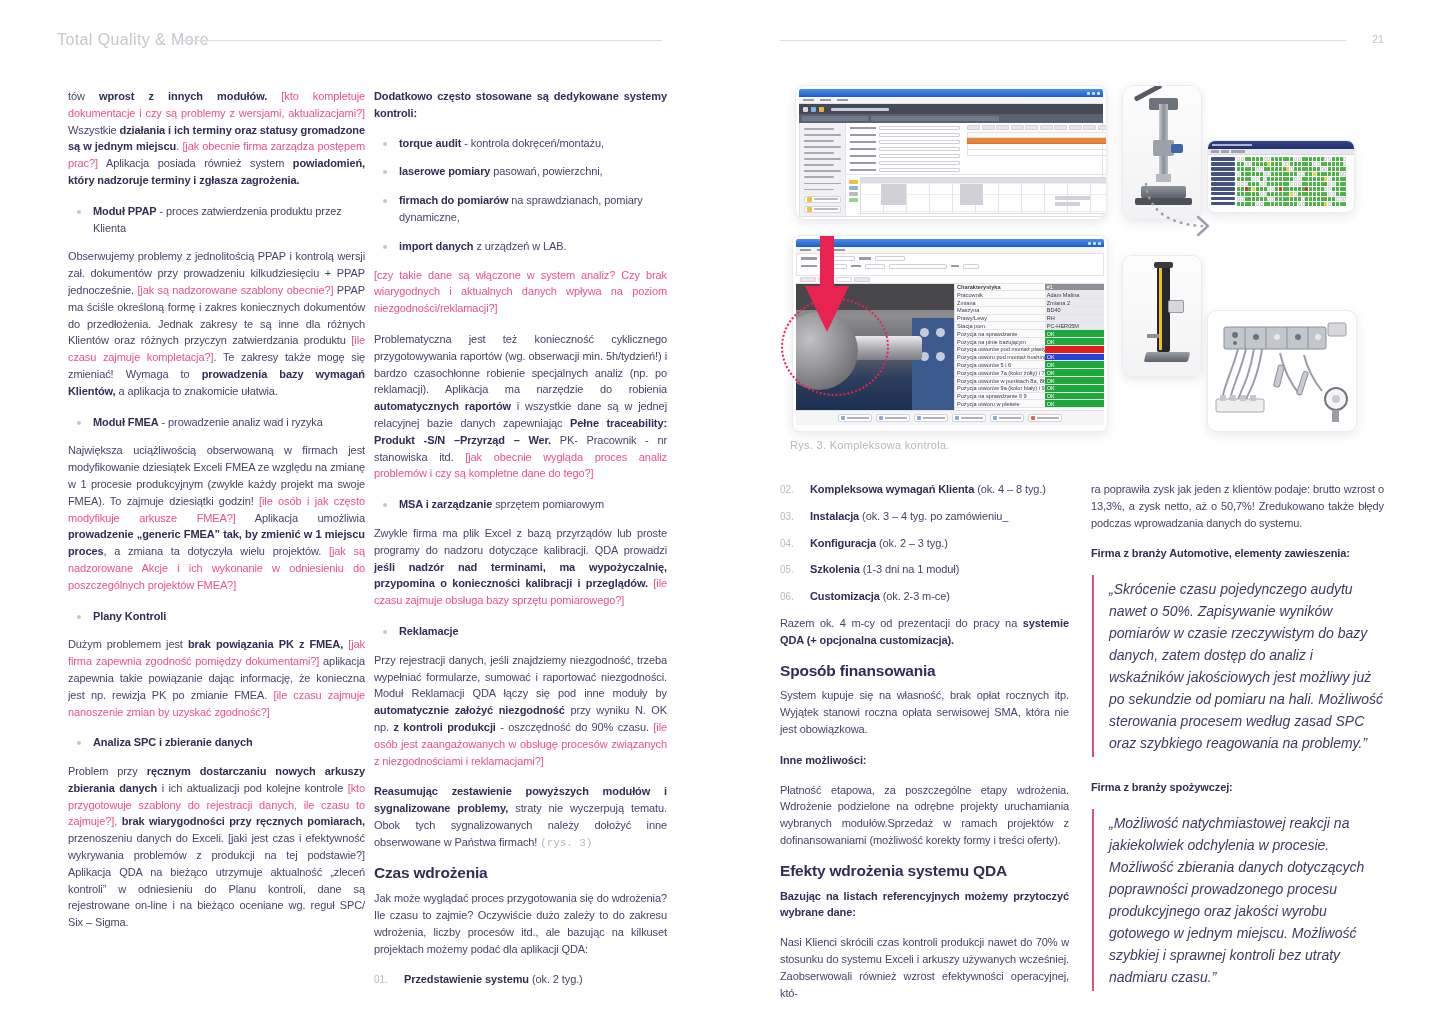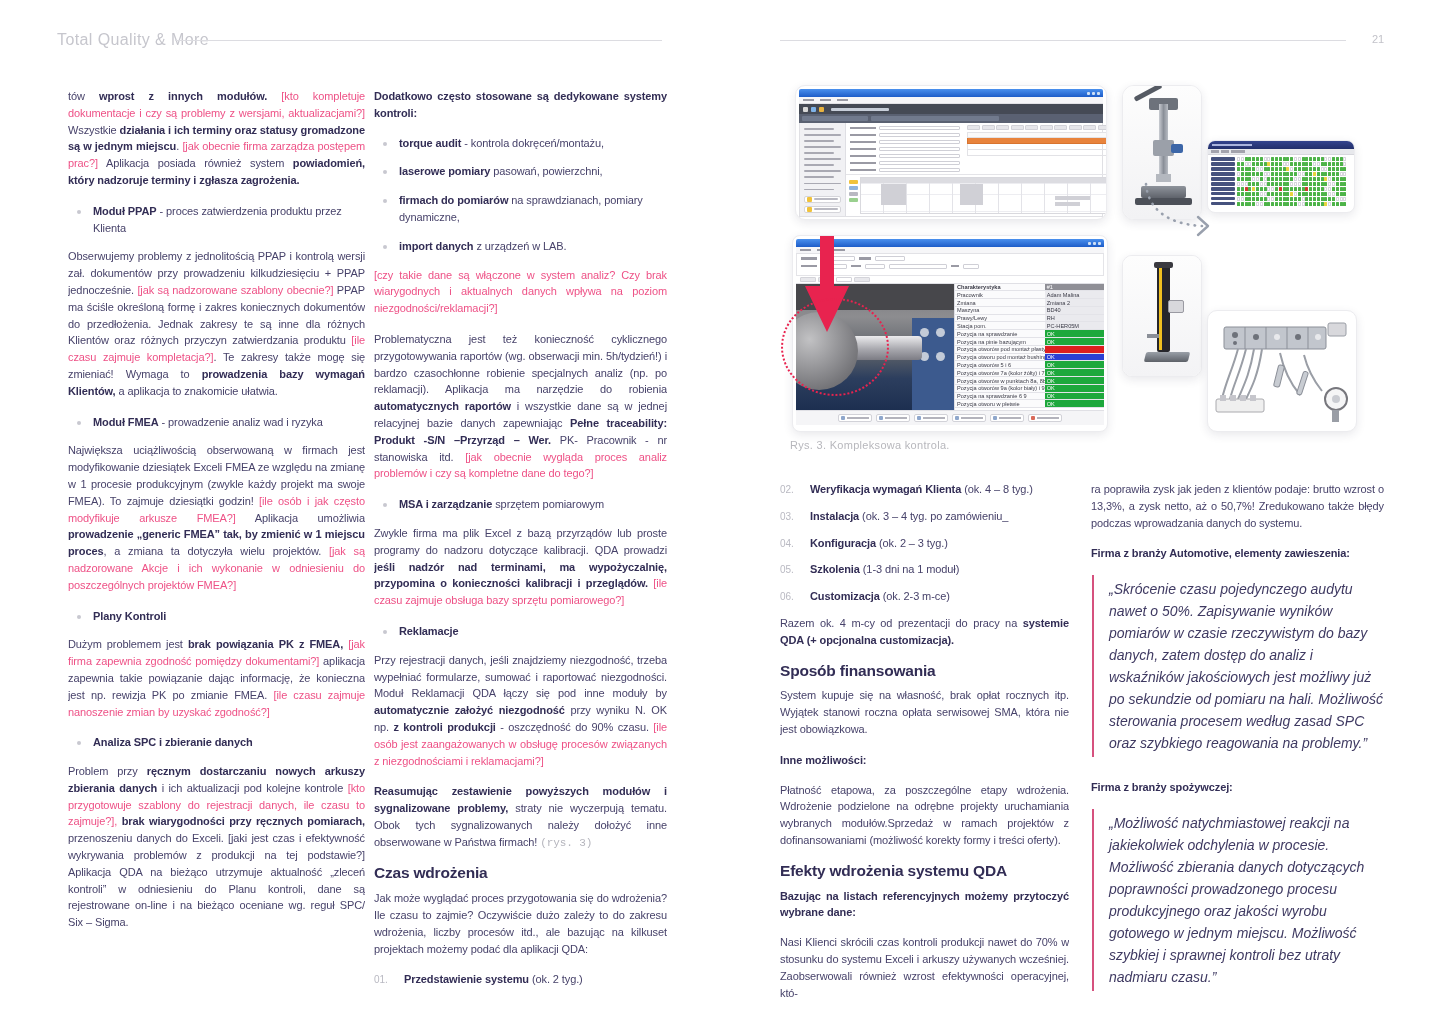--- a/index.html
+++ b/index.html
@@ -232,21 +232,21 @@
       <h2 class="sec-h">Czas wdrożenia</h2>
       <p class="para"><span class="seg-n">Jak może wyglądać proces przygotowania się do wdrożenia? Ile czasu to zajmie? Oczywiście dużo zależy to do zakresu wdrożenia, liczby procesów itd., ale bazując na kilkuset projektach możemy podać dla aplikacji QDA:</span></p>
       <div class="num-item">
         <span class="num-lbl">01.</span>
         <div class="num-body"><span class="seg-b">Przedstawienie systemu</span><span class="seg-n"> (ok. 2 tyg.)</span></div>
       </div>
     </div>
   <div class="col col3">
       <div class="num-item">
         <span class="num-lbl">02.</span>
-        <div class="num-body"><span class="seg-b">Weryfikacja wymagań Klienta</span><span class="seg-n"> (ok. 4 – 8 tyg.)</span></div>
+        <div class="num-body"><span class="seg-b">Kompleksowa wymagań Klienta</span><span class="seg-n"> (ok. 4 – 8 tyg.)</span></div>
       </div>
       <div class="num-item">
         <span class="num-lbl">03.</span>
         <div class="num-body"><span class="seg-b">Instalacja</span><span class="seg-n"> (ok. 3 – 4 tyg. po zamówieniu_</span></div>
       </div>
       <div class="num-item">
         <span class="num-lbl">04.</span>
         <div class="num-body"><span class="seg-b">Konfiguracja</span><span class="seg-n"> (ok. 2 – 3 tyg.)</span></div>
       </div>
       <div class="num-item">

